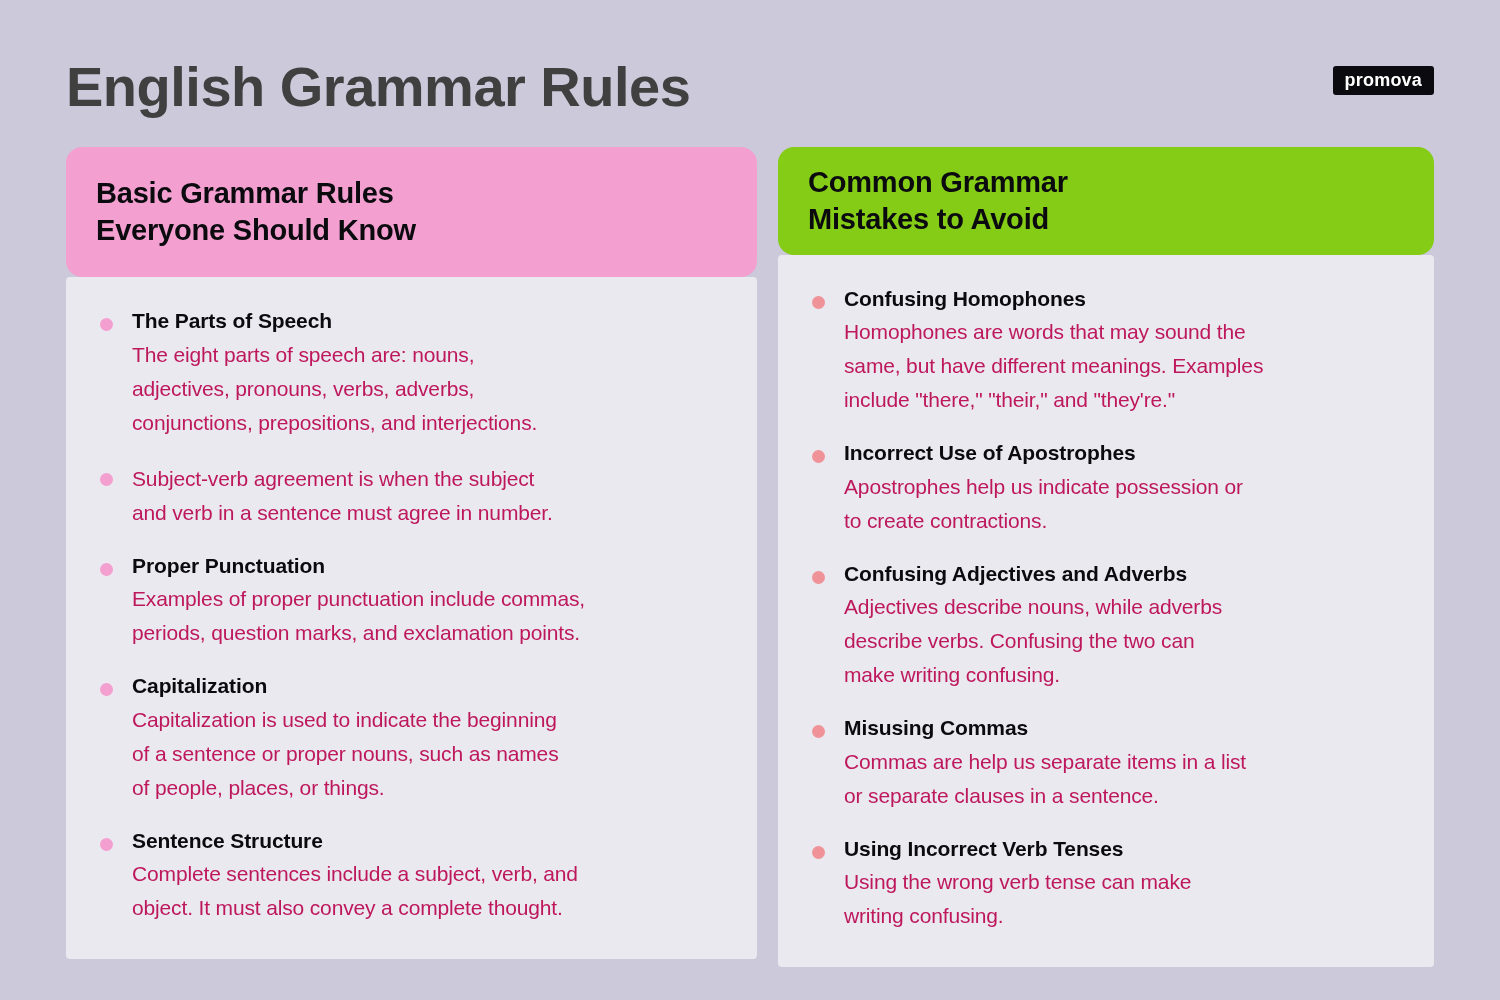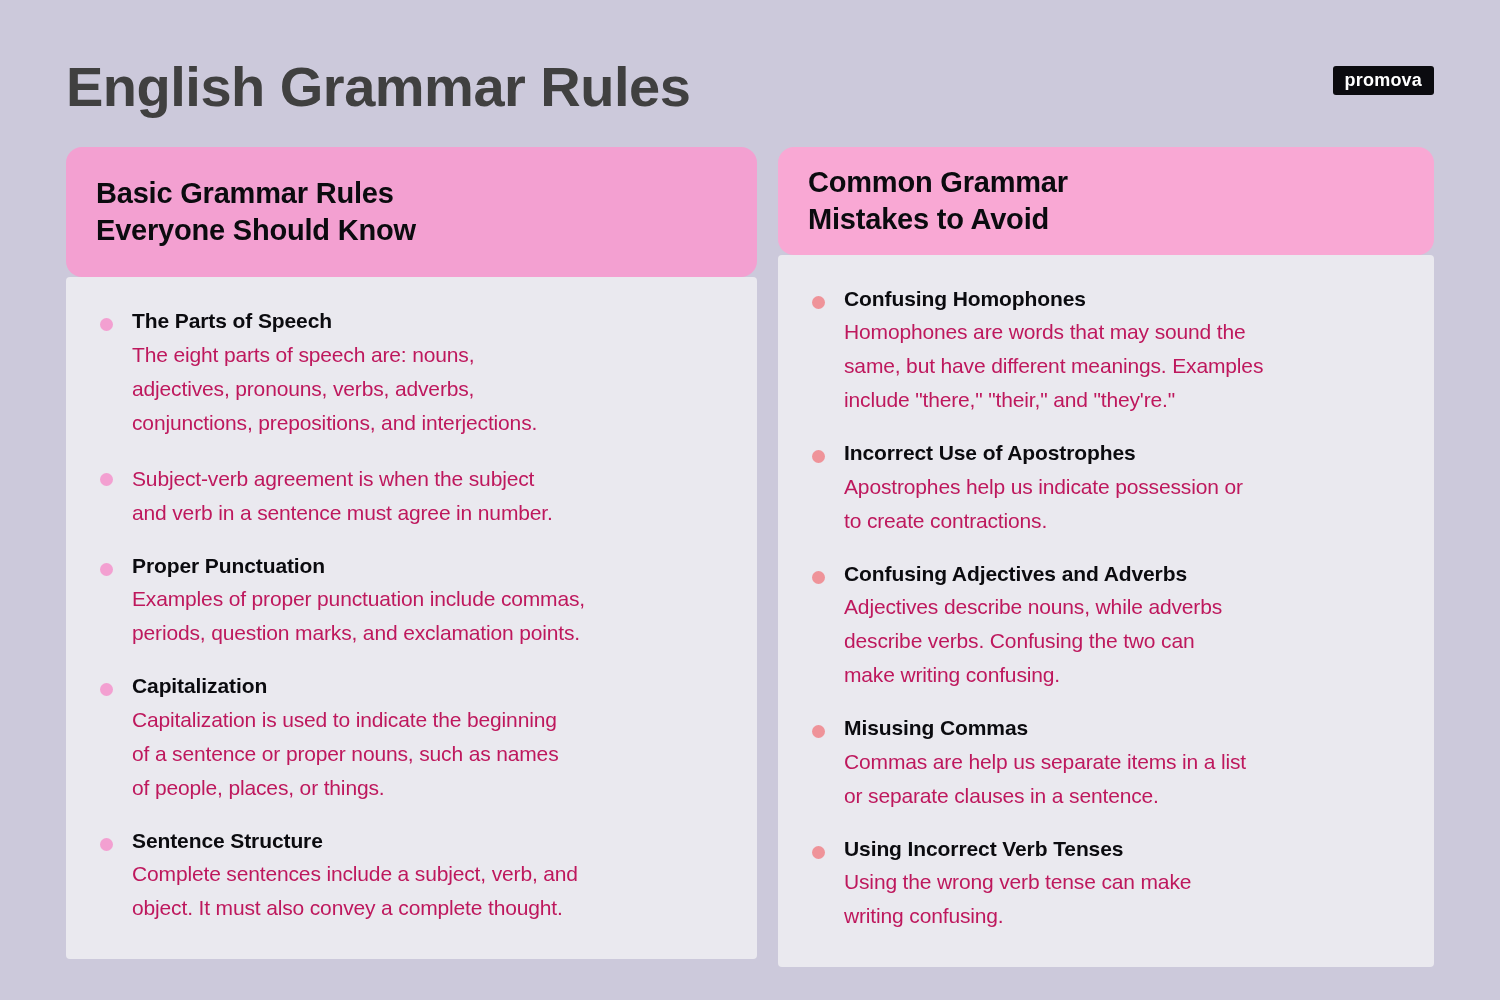--- a/index.html
+++ b/index.html
@@ -41,21 +41,21 @@
     padding:30px 30px 30px 30px;
     min-height:108px;
     display:flex; align-items:center;
   }
   .card-header h2{
     font-size:29px; font-weight:bold; color:#0b0b0f;
     line-height:1.28; letter-spacing:-0.2px;
     white-space:pre-line;
   }
   .hdr-pink{ background:#f3a0d1; }
-  .hdr-coral{ background:#f9a8d4; }
+  .hdr-coral{ background:#84cc16; }
 
   .card-body{
     flex:1;
     background:#eae9ef;
     border-radius:4px;
     padding:30px 28px 34px 30px;
   }
 
   
   .item{ position:relative; padding-left:36px; margin-bottom:22px; }

